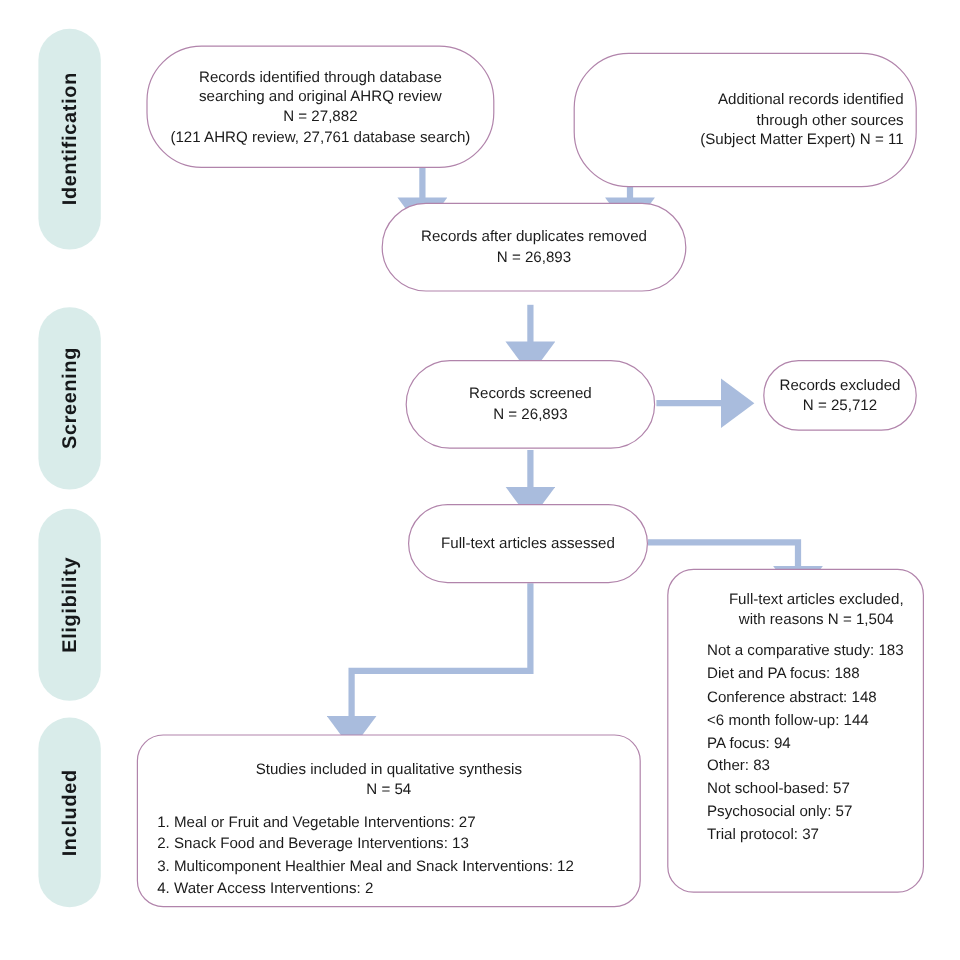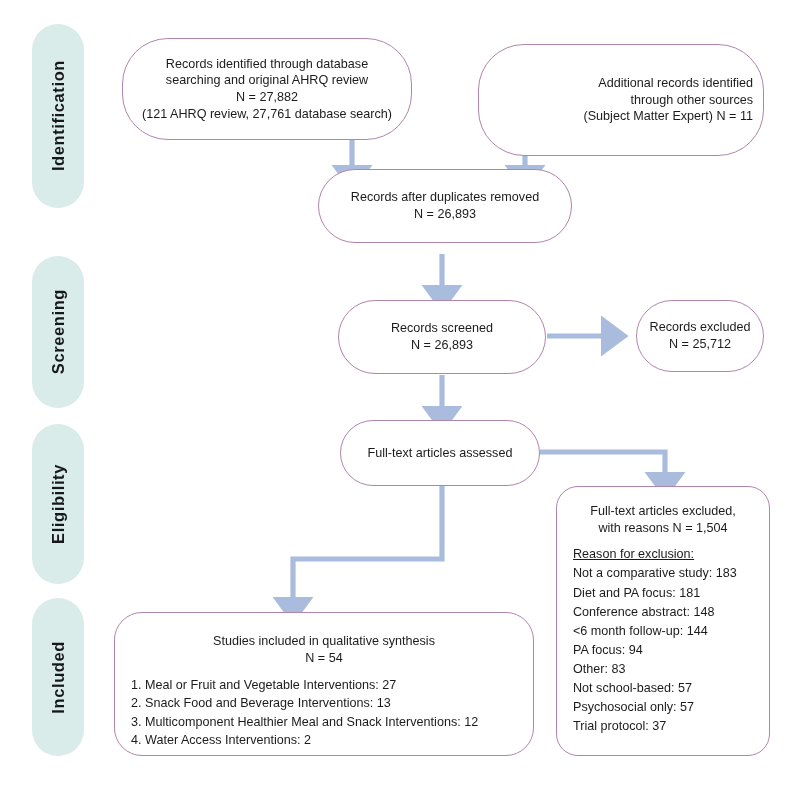--- a/index.html
+++ b/index.html
@@ -156,49 +156,48 @@
   <div class="flow-box r-pill" style="left:318px; top:169px; width:254px; height:74px;">
     <div class="line">Records after duplicates removed</div>
     <div class="line">N = 26,893</div>
   </div>
 
   <div class="flow-box r-pill" style="left:338px; top:300px; width:208px; height:74px;">
     <div class="line">Records screened</div>
     <div class="line">N = 26,893</div>
   </div>
 
-  <div class="flow-box r-pill" style="left:636px; top:300px; width:128px; height:72px;">
+  <div class="flow-box r-pill" style="left:636px; top:300px; width:128px; height:59px;">
     <div class="line">Records excluded</div>
     <div class="line">N = 25,712</div>
   </div>
 
   <div class="flow-box r-pill" style="left:340px; top:420px; width:200px; height:66px;">
     <div class="line">Full-text articles assessed</div>
   </div>
 
-  <div class="flow-box r-card" style="left:556px; top:486px; width:214px; height:270px; justify-content:flex-start; padding:16px 16px;">
+  <div class="flow-box r-card" style="left:556px; top:474px; width:214px; height:270px; justify-content:flex-start; padding:16px 16px;align-items:flex-end;">
     <div class="reasons-head">
       <div class="line">Full-text articles excluded,</div>
       <div class="line">with reasons N = 1,504</div>
     </div>
     <div class="reasons pad-top">
-      <div class="line reason-heading">Reason for exclusion:</div>
       <div class="line">Not a comparative study: 183</div>
-      <div class="line">Diet and PA focus: 181</div>
+      <div class="line">Diet and PA focus: 188</div>
       <div class="line">Conference abstract: 148</div>
       <div class="line">&lt;6 month follow-up: 144</div>
       <div class="line">PA focus: 94</div>
       <div class="line">Other: 83</div>
       <div class="line">Not school-based: 57</div>
       <div class="line">Psychosocial only: 57</div>
       <div class="line">Trial protocol: 37</div>
     </div>
   </div>
 
-  <div class="flow-box r-card" style="left:114px; top:612px; width:420px; height:144px; justify-content:flex-start; padding:20px 16px;border-radius:28px;">
+  <div class="flow-box r-card" style="left:114px; top:612px; width:420px; height:144px; justify-content:flex-start; padding:20px 16px;">
     <div>
       <div class="line">Studies included in qualitative synthesis</div>
       <div class="line">N = 54</div>
     </div>
     <div class="list-block">
       <div class="line">1. Meal or Fruit and Vegetable Interventions: 27</div>
       <div class="line">2. Snack Food and Beverage Interventions: 13</div>
       <div class="line">3. Multicomponent Healthier Meal and Snack Interventions: 12</div>
       <div class="line">4. Water Access Interventions: 2</div>
     </div>

